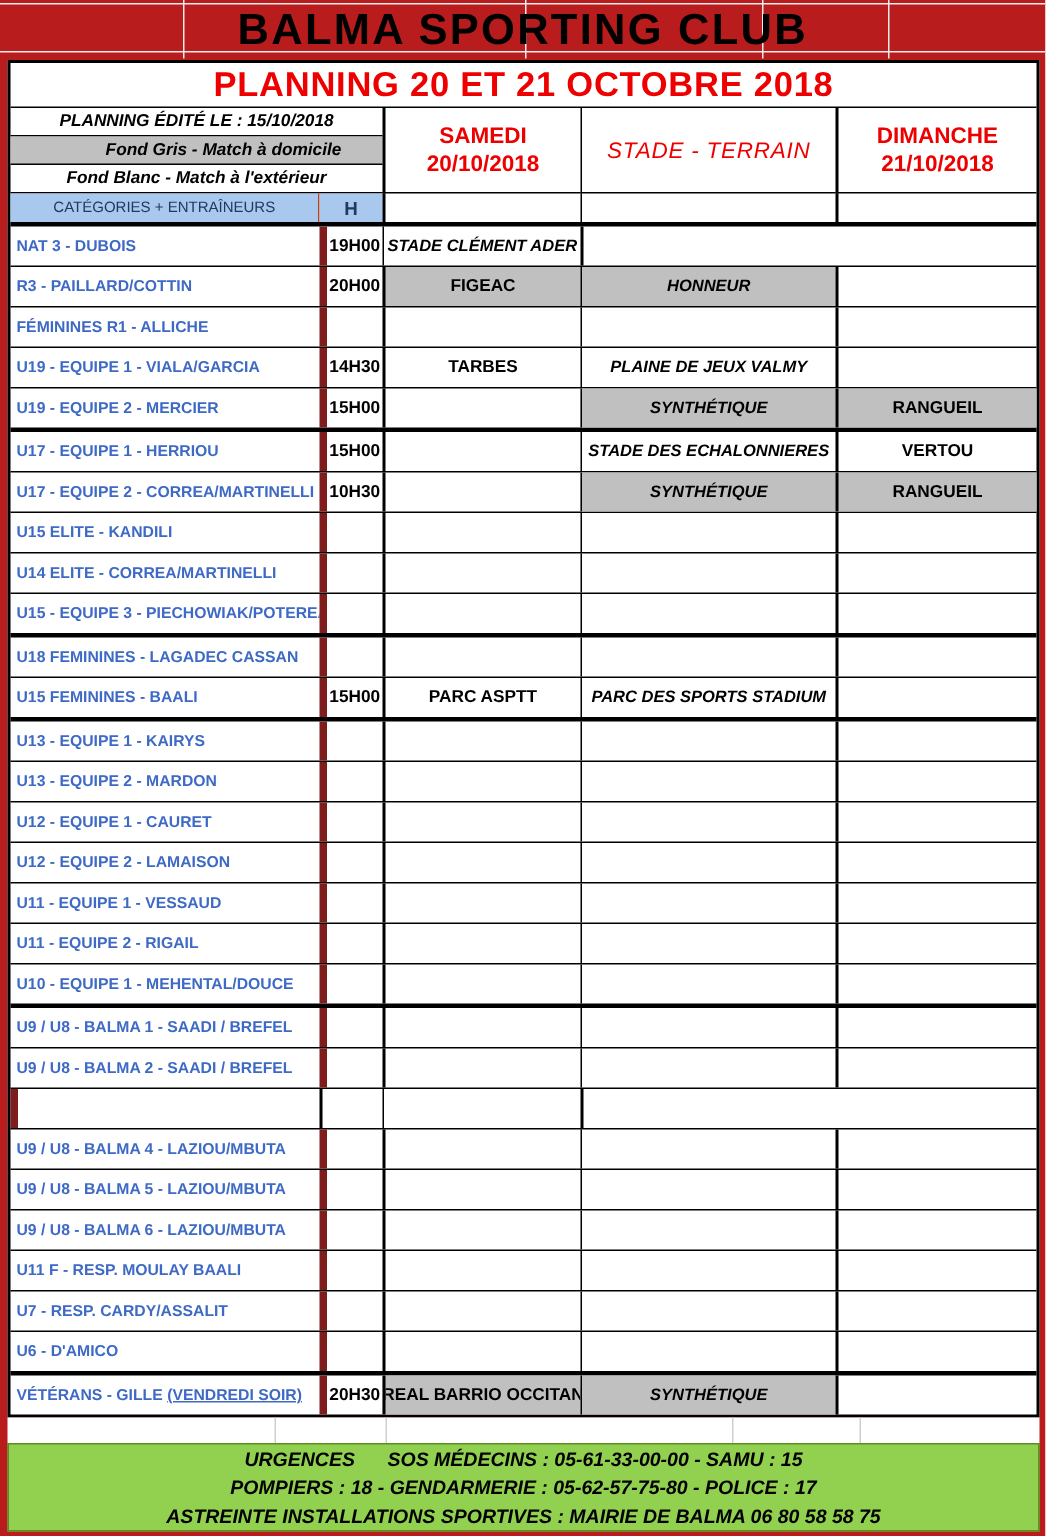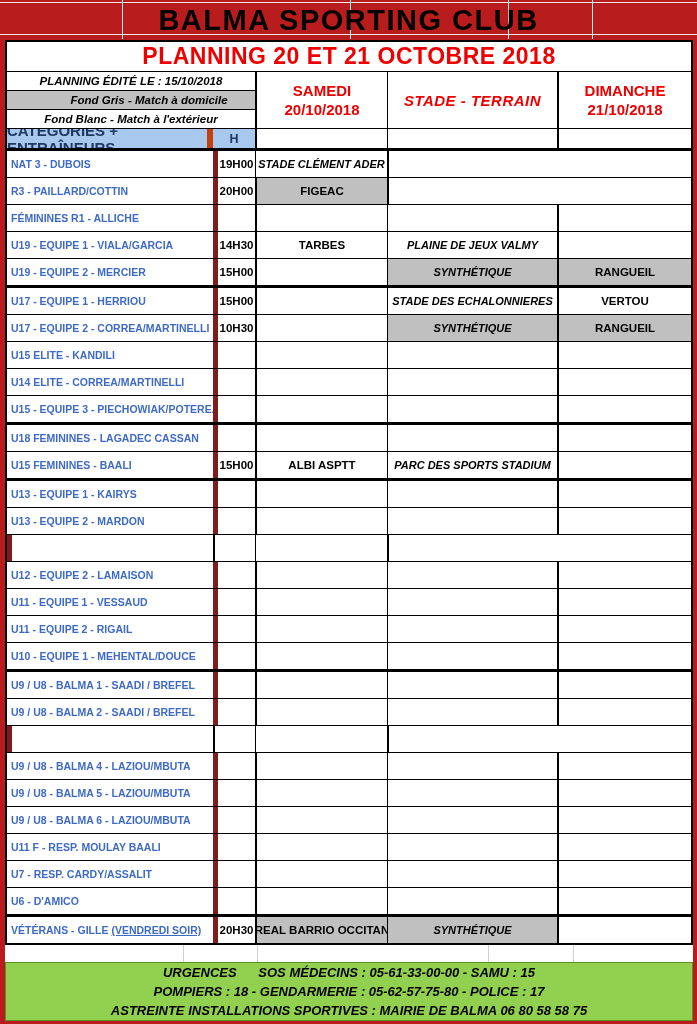--- a/index.html
+++ b/index.html
@@ -28,24 +28,24 @@
   }
   .hdr{
     display:grid;grid-template-columns:206px 42px 132px 170px 1fr;
     grid-template-rows:19px 19px 19px 19px;
     border-bottom:3px solid #000;box-sizing:border-box;
   }
   .hcell{box-sizing:border-box;display:flex;align-items:center;justify-content:center;overflow:hidden;}
   .edited{grid-column:1/3;grid-row:1;border-bottom:1px solid #000;font-style:italic;font-weight:bold;font-size:11.5px;}
   .legendg{grid-column:1/3;grid-row:2;border-bottom:1px solid #000;background:var(--gray,#c0c0c0);font-style:italic;font-weight:bold;font-size:11.5px;padding-left:36px;}
   .legendw{grid-column:1/3;grid-row:3;border-bottom:1px solid #000;font-style:italic;font-weight:bold;font-size:11.5px;}
-  .cath{grid-column:1;grid-row:4;background:var(--hblue,#a9c8ee);border-right:6px solid #c2410c;color:var(--navy,#1f3864);font-weight:bold;font-size:15px;}
+  .cath{grid-column:1;grid-row:4;background:var(--hblue,#a9c8ee);border-right:1px solid #c2410c;color:var(--navy,#1f3864);font-weight:normal;font-size:10px;}
   .hh{grid-column:2;grid-row:4;background:var(--hblue,#a9c8ee);color:var(--navy,#1f3864);font-weight:bold;font-size:12.5px;}
   .sat{grid-column:3;grid-row:1/4;border-left:2px solid #000;border-bottom:1px solid #000;flex-direction:column;color:var(--red,#e00);font-weight:bold;font-size:15px;line-height:19px;}
-  .stad{grid-column:4;grid-row:1/4;border-left:1px solid #000;border-bottom:1px solid #000;color:var(--red,#e00);font-weight:bold;font-style:italic;font-size:15px;letter-spacing:.5px;}
+  .stad{grid-column:4;grid-row:1/4;border-left:1px solid #000;border-bottom:1px solid #000;color:var(--red,#e00);font-weight:normal;font-style:italic;font-size:15px;letter-spacing:.5px;}
   .sund{grid-column:5;grid-row:1/4;border-left:2px solid #000;border-bottom:1px solid #000;flex-direction:column;color:var(--red,#e00);font-weight:bold;font-size:15px;line-height:19px;}
   .e1{grid-column:3;grid-row:4;border-left:2px solid #000;}
   .e2{grid-column:4;grid-row:4;border-left:1px solid #000;}
   .e3{grid-column:5;grid-row:4;border-left:2px solid #000;}
   .tbody{flex:1;display:flex;flex-direction:column;}
   .trow{
     flex:1 1 0;display:grid;grid-template-columns:206px 42px 132px 170px 1fr;
     border-bottom:1px solid #000;box-sizing:border-box;min-height:0;
   }
   .trow.thick{border-bottom:3px solid #000;}
@@ -113,20 +113,21 @@
           <div class="cell time">19H00</div>
           <div class="cell venue">STADE CLÉMENT ADER</div>
           <div class="cell sun"></div>
         </div>
         <div class="trow">
           <div class="cell cat">
             <span>R3 - PAILLARD/COTTIN</span>
           </div>
           <div class="cell time">20H00</div>
           <div class="cell opp gray">FIGEAC</div>
+          <div class="cell venue gray">HONNEUR</div>
           <div class="cell sun"></div>
         </div>
         <div class="trow">
           <div class="cell cat">
             <span>FÉMININES R1 - ALLICHE</span>
           </div>
           <div class="cell time"></div>
           <div class="cell opp"></div>
           <div class="cell venue"></div>
           <div class="cell sun"></div>
@@ -201,21 +202,21 @@
           <div class="cell time"></div>
           <div class="cell opp"></div>
           <div class="cell venue"></div>
           <div class="cell sun"></div>
         </div>
         <div class="trow thick">
           <div class="cell cat">
             <span>U15 FEMININES - BAALI</span>
           </div>
           <div class="cell time">15H00</div>
-          <div class="cell opp">ALBI ASPTT</div>
+          <div class="cell opp">PARC ASPTT</div>
           <div class="cell venue">PARC DES SPORTS STADIUM</div>
           <div class="cell sun"></div>
         </div>
         <div class="trow">
           <div class="cell cat">
             <span>U13 - EQUIPE 1 - KAIRYS</span>
           </div>
           <div class="cell time"></div>
           <div class="cell opp"></div>
           <div class="cell venue"></div>
@@ -224,20 +225,23 @@
         <div class="trow">
           <div class="cell cat">
             <span>U13 - EQUIPE 2 - MARDON</span>
           </div>
           <div class="cell time"></div>
           <div class="cell opp"></div>
           <div class="cell venue"></div>
           <div class="cell sun"></div>
         </div>
         <div class="trow">
+          <div class="cell cat">
+            <span>U12 - EQUIPE 1 - CAURET</span>
+          </div>
           <div class="cell time"></div>
           <div class="cell opp"></div>
           <div class="cell venue"></div>
           <div class="cell sun"></div>
         </div>
         <div class="trow">
           <div class="cell cat">
             <span>U12 - EQUIPE 2 - LAMAISON</span>
           </div>
           <div class="cell time"></div>

